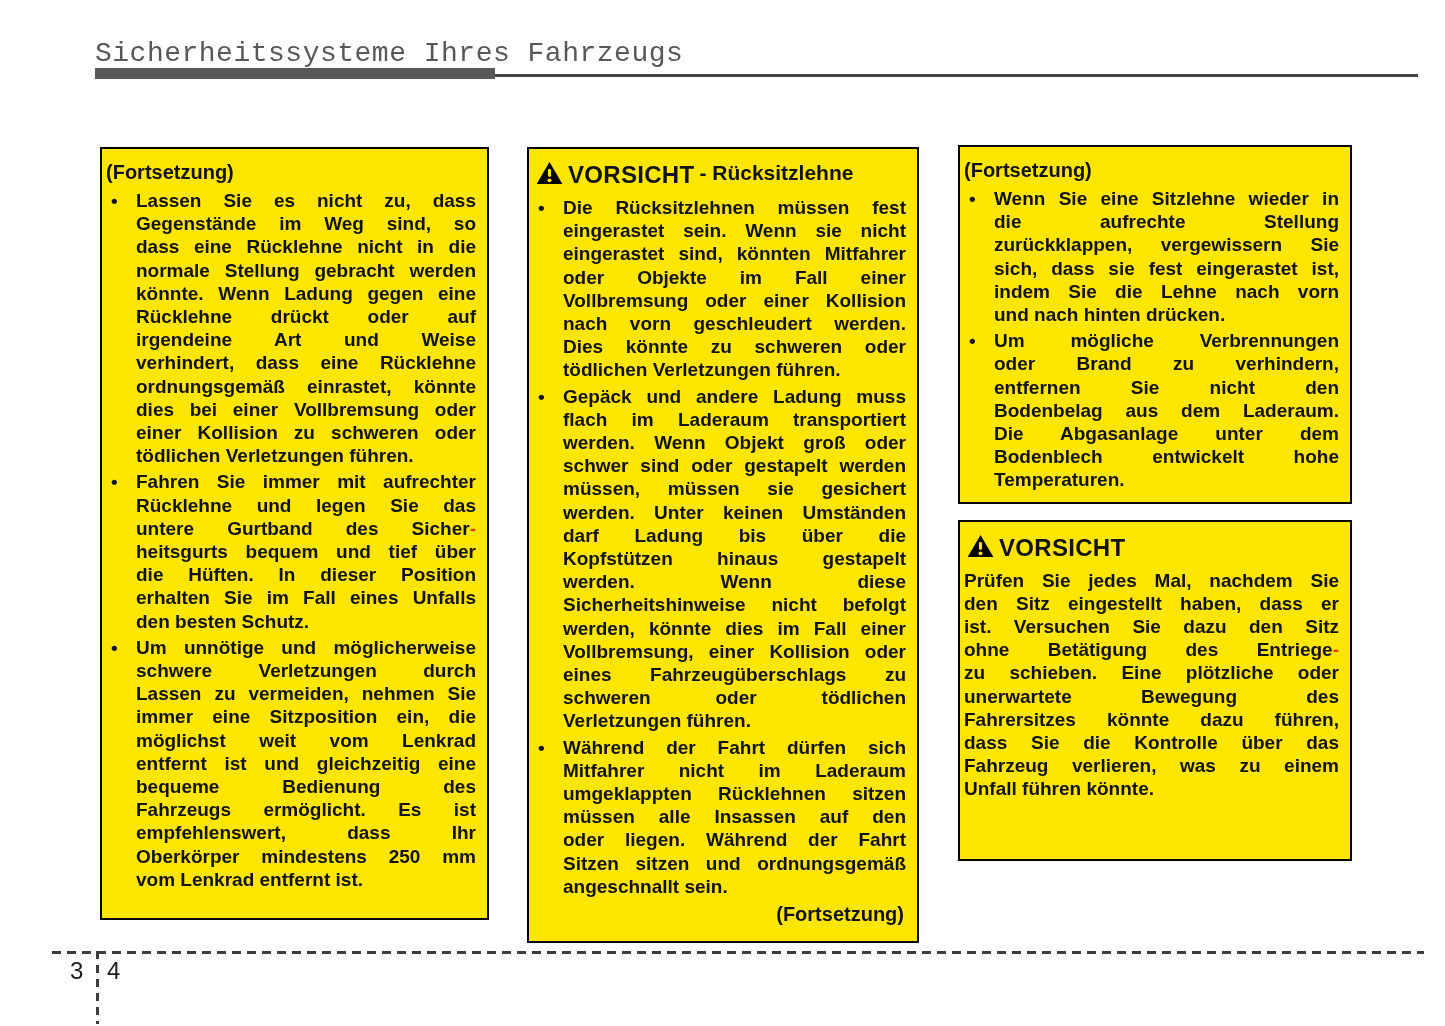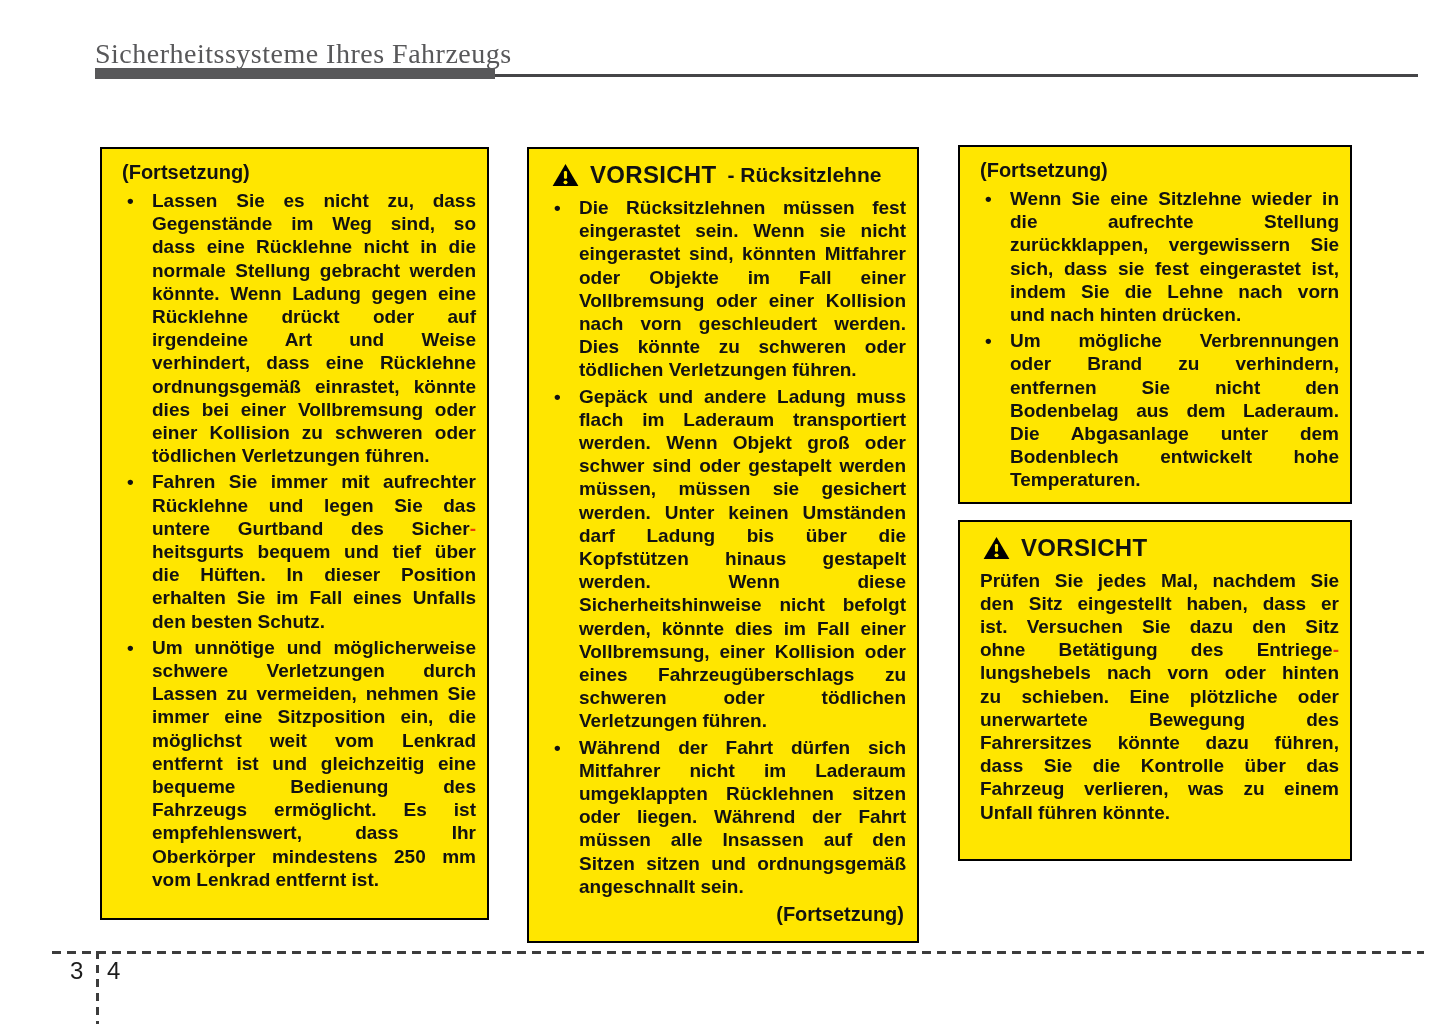--- a/index.html
+++ b/index.html
@@ -10,40 +10,40 @@
   }
   *{margin:0;padding:0;box-sizing:border-box}
   html,body{background:#fff}
   body{
     width:1445px;height:1026px;position:relative;overflow:hidden;
     font-family:"Liberation Sans","DejaVu Sans",sans-serif;color:var(--ink);
   }
   
   .title{
     position:absolute;left:95px;top:38px;
-    font-family:Liberation Serif, serif;
+    font-family:Liberation Mono, monospace;
     font-weight:400;font-size:28px;letter-spacing:.5px;color:var(--gray);
     white-space:nowrap;
   }
   .rule-thick{position:absolute;left:95px;top:68px;width:400px;height:11px;background:var(--gray)}
   .rule-thin{position:absolute;left:495px;top:74px;width:923px;height:3px;background:#454547}
   
   .box{
     background:var(--box-fill);
     border:2px solid #000;
-    padding:9px 11px 10px 20px;
+    padding:9px 11px 10px 4px;
     font-weight:700;font-size:19px;color:var(--ink);
   }
   .col-left{position:absolute;left:100px;top:147px;width:389px;min-height:773px}
   .col-mid{position:absolute;left:527px;top:147px;width:392px;min-height:796px}
   .col-right{position:absolute;left:958px;top:145px;width:394px}
   .col-right .box.first{min-height:358px}
   .col-right .box.second{min-height:341px;margin-top:16px}
   .lead{font-size:20px;line-height:27px;margin:1px 0 2px 0}
-  .box-heading{display:flex;align-items:center;gap:11px;margin:3px 0 7px 3px}
+  .box-heading{display:flex;gap:5px;margin:3px 0 7px 3px}
   .tri{flex:0 0 auto;display:block}
   .h-title{font-size:24px;letter-spacing:.3px}
   .h-suffix{font-size:21px}
   .bullet{display:flex;margin-top:3px}
   .dot{flex:0 0 30px;width:30px;line-height:23.2px;padding-left:5px;font-size:19px}
   .lines{flex:1 1 auto;min-width:0}
   .para{margin-top:5px}
   .line{
     line-height:23.2px;
     text-align:justify;
@@ -161,22 +161,22 @@
           <div class="line">schweren oder tödlichen</div>
           <div class="line last">Verletzungen führen.</div>
         </div>
       </div>
       <div class="bullet">
         <span class="dot">•</span>
         <div class="lines">
           <div class="line">Während der Fahrt dürfen sich</div>
           <div class="line">Mitfahrer nicht im Laderaum</div>
           <div class="line">umgeklappten Rücklehnen sitzen</div>
+          <div class="line">müssen alle Insassen auf den</div>
           <div class="line">oder liegen. Während der Fahrt</div>
-          <div class="line">müssen alle Insassen auf den</div>
           <div class="line">Sitzen sitzen und ordnungsgemäß</div>
           <div class="line last">angeschnallt sein.</div>
         </div>
       </div>
       <div class="trail">(Fortsetzung)</div>
     </section>
 
   <div class="col-right">
     <section class="box first">
         <div class="lead">(Fortsetzung)</div>
@@ -211,21 +211,20 @@
             <rect x="11.5" y="7.6" width="3" height="7.6" rx="1.2" fill="#ffe600"></rect>
             <circle cx="13" cy="18.6" r="1.9" fill="#ffe600"></circle>
           </svg>
           <span class="h-title">VORSICHT</span>
         </div>
         <div class="para">
           <div class="line">Prüfen Sie jedes Mal, nachdem Sie</div>
           <div class="line">den Sitz eingestellt haben, dass er</div>
           <div class="line">ist. Versuchen Sie dazu den Sitz</div>
           <div class="line">ohne Betätigung des Entriege<span class="redh">-</span></div>
-          <div class="line">lungshebels nach vorn oder hinten</div>
           <div class="line">zu schieben. Eine plötzliche oder</div>
           <div class="line">unerwartete Bewegung des</div>
           <div class="line">Fahrersitzes könnte dazu führen,</div>
           <div class="line">dass Sie die Kontrolle über das</div>
           <div class="line">Fahrzeug verlieren, was zu einem</div>
           <div class="line last">Unfall führen könnte.</div>
         </div>
       </section>
   </div>
 

